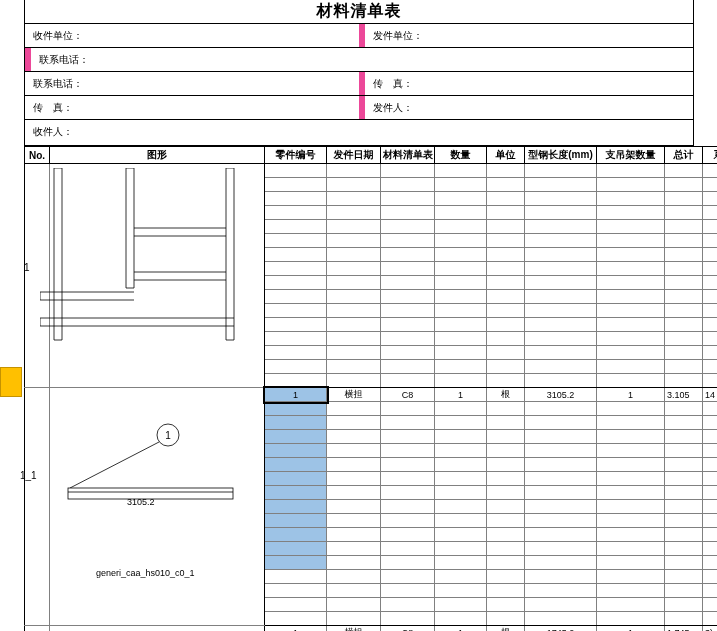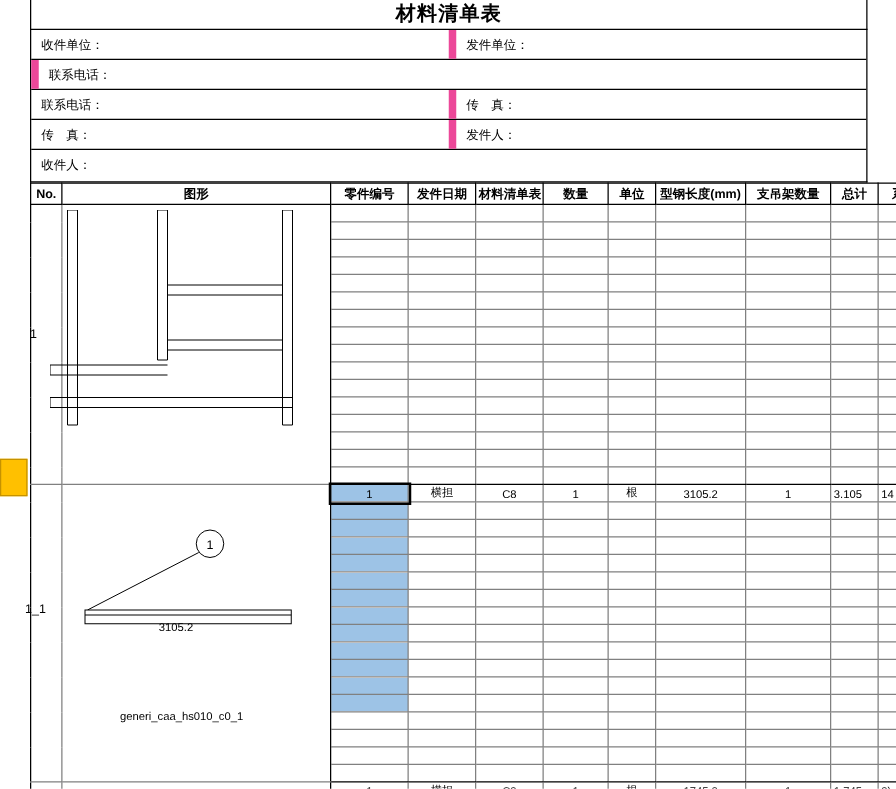--- a/index.html
+++ b/index.html
@@ -105,21 +105,21 @@
     position:absolute;left:56px;top:415px;width:185px;height:165px;
   }
   .draw2 svg{display:block;}
   .lbl-3105{
     position:absolute;left:127px;top:497px;font-size:9px;
   }
   .lbl-file{
     position:absolute;left:96px;top:568px;font-size:9px;
   }
   .lbl-rownum1{position:absolute;left:24px;top:262px;font-size:10px;}
-  .lbl-rownum2{position:absolute;left:20px;top:482px;font-size:10px;}
+  .lbl-rownum2{position:absolute;left:20px;top:470px;font-size:10px;}
 </style>
 </head>
 <body>
 
 <div class="sheet">
 
   <div class="title-row">
     <span class="t">材料清单表</span>
   </div>
 

